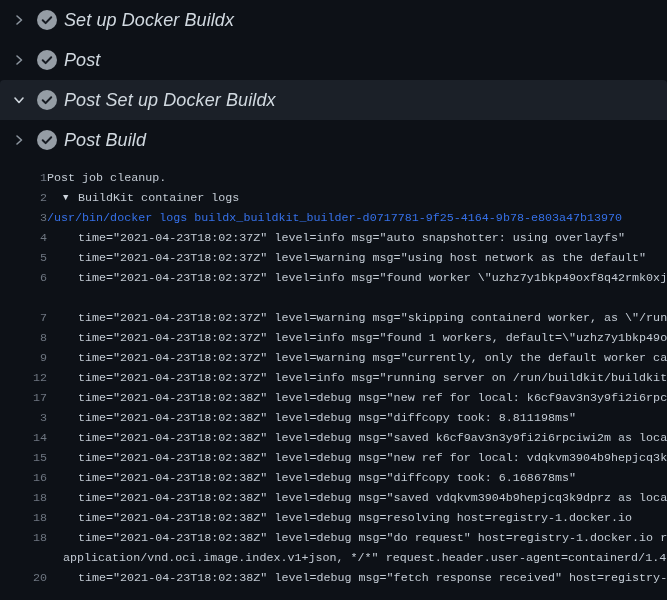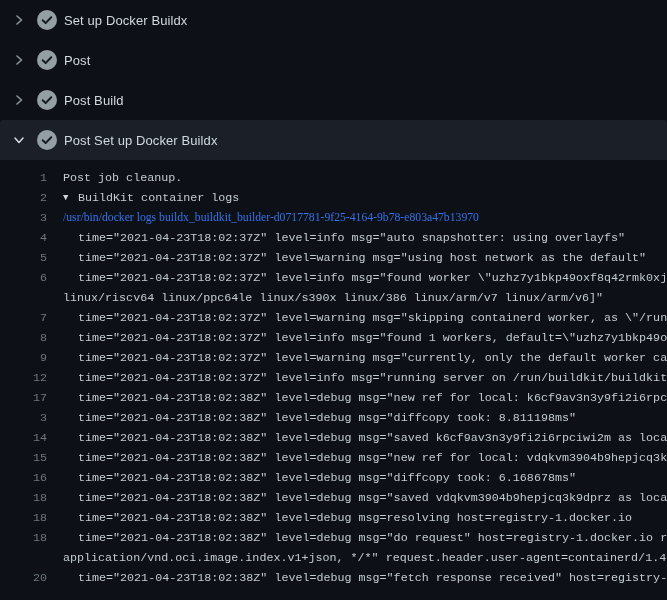--- a/index.html
+++ b/index.html
@@ -29,23 +29,24 @@
     color: #8b949e;
     flex: none;
   }
   .step.expanded .chev { color: #ced5dc; }
   .step .chev svg { display: block; }
   .step .chev .down { display: none; }
   .step.expanded .chev .down { display: block; }
   .step .status { width: 20px; height: 20px; margin-left: 3px; flex: none; }
   .step .title {
     margin-left: 7px;
-    font-size: 13px;
+    font-size: 18px;
     letter-spacing: 0.1px;
     white-space: nowrap;
+    font-style: italic;
   }
 
   
   .log-body {
     padding-top: 8px;
     font-family: "Liberation Mono", "DejaVu Sans Mono", monospace;
     font-size: 11.7px;
     color: #c3cbd4;
   }
   .log-line {
@@ -55,24 +56,24 @@
     white-space: pre;
     overflow: hidden;
   }
   .log-line .ln {
     width: 47px;
     flex: none;
     text-align: right;
     color: #6e7681;
     cursor: pointer;
   }
-  .log-line .txt { margin-left: 16px; white-space: pre; }
+  .log-line .txt { white-space: pre; }
   .log-line.nested .txt { margin-left: 31px; }
   .log-line.wrap .txt { margin-left: 16px; }
-  .log-line.command .txt { color: #3671e9; font-family: Liberation Serif, serif; }
+  .log-line.command .txt { color: #3671e9; }
   .log-line.group .marker {
     margin-left: 16px;
     width: 15px;
     flex: none;
     color: #ced5dc;
     font-size: 9px;
   }
   .log-line.group .txt { margin-left: 0; }
 </style>
 </head>
@@ -101,46 +102,46 @@
       </svg>
 
     </span>
     <svg class="status" viewBox="0 0 20 20">
       <circle cx="10" cy="10" r="10" fill="#959da5"></circle>
       <path d="M5.7 10.3 L8.6 13.1 L14.2 7.3" fill="none" stroke="#161b22" stroke-width="2" stroke-linecap="round" stroke-linejoin="round"></path>
     </svg>
     <span class="title">Post</span>
   </div>
 
+  <div class="step expanded">
+    <span class="chev">
+
+      <svg class="down" width="14" height="14" viewBox="0 0 14 14">
+        <path d="M3 5 L7 9.5 L11 5" fill="none" stroke="currentColor" stroke-width="1.6" stroke-linecap="round" stroke-linejoin="round"></path>
+      </svg>
+    </span>
+    <svg class="status" viewBox="0 0 20 20">
+      <circle cx="10" cy="10" r="10" fill="#959da5"></circle>
+      <path d="M5.7 10.3 L8.6 13.1 L14.2 7.3" fill="none" stroke="#161b22" stroke-width="2" stroke-linecap="round" stroke-linejoin="round"></path>
+    </svg>
+    <span class="title">Post Set up Docker Buildx</span>
+  </div>
+
   <div class="step">
     <span class="chev">
       <svg class="right" width="14" height="14" viewBox="0 0 14 14">
         <path d="M5 3 L9.5 7 L5 11" fill="none" stroke="currentColor" stroke-width="1.6" stroke-linecap="round" stroke-linejoin="round"></path>
       </svg>
 
     </span>
     <svg class="status" viewBox="0 0 20 20">
       <circle cx="10" cy="10" r="10" fill="#959da5"></circle>
       <path d="M5.7 10.3 L8.6 13.1 L14.2 7.3" fill="none" stroke="#161b22" stroke-width="2" stroke-linecap="round" stroke-linejoin="round"></path>
     </svg>
     <span class="title">Post Build</span>
-  </div>
-
-  <div class="step expanded">
-    <span class="chev">
-
-      <svg class="down" width="14" height="14" viewBox="0 0 14 14">
-        <path d="M3 5 L7 9.5 L11 5" fill="none" stroke="currentColor" stroke-width="1.6" stroke-linecap="round" stroke-linejoin="round"></path>
-      </svg>
-    </span>
-    <svg class="status" viewBox="0 0 20 20">
-      <circle cx="10" cy="10" r="10" fill="#959da5"></circle>
-      <path d="M5.7 10.3 L8.6 13.1 L14.2 7.3" fill="none" stroke="#161b22" stroke-width="2" stroke-linecap="round" stroke-linejoin="round"></path>
-    </svg>
-    <span class="title">Post Set up Docker Buildx</span>
   </div>
 </div>
   <div id="log-body" class="log-body">
   <div class="log-line base">
     <span class="ln">1</span>
     
     <span class="txt">Post job cleanup.</span>
   </div>
 
   <div class="log-line group">
@@ -169,21 +170,20 @@
 
   <div class="log-line nested">
     <span class="ln">6</span>
     
     <span class="txt">time="2021-04-23T18:02:37Z" level=info msg="found worker \"uzhz7y1bkp49oxf8q42rmk0xjj\"</span>
   </div>
 
   <div class="log-line wrap">
     <span class="ln"></span>
     
-    <span class="txt">linux/riscv64 linux/ppc64le linux/s390x linux/386 linux/arm/v7 linux/arm/v6]"</span>
   </div>
 
   <div class="log-line nested">
     <span class="ln">7</span>
     
     <span class="txt">time="2021-04-23T18:02:37Z" level=warning msg="skipping containerd worker, as \"/run/c</span>
   </div>
 
   <div class="log-line nested">
     <span class="ln">8</span>

